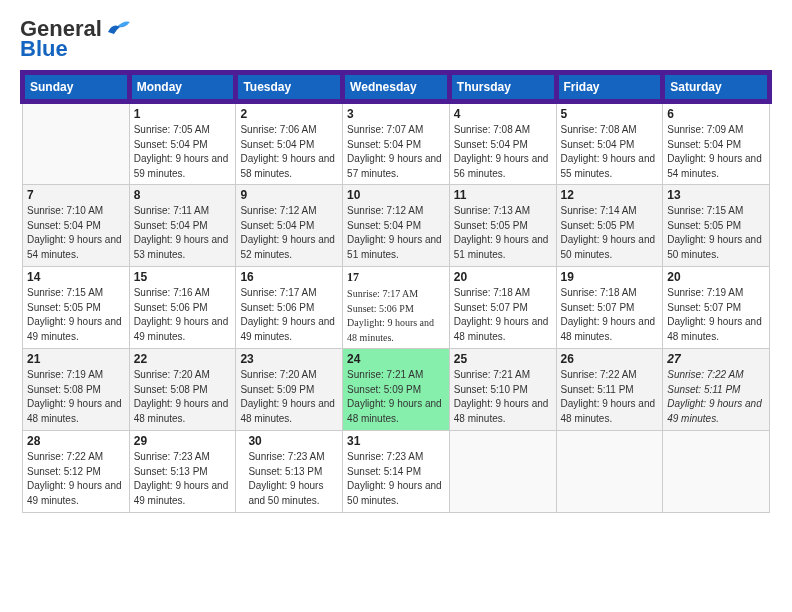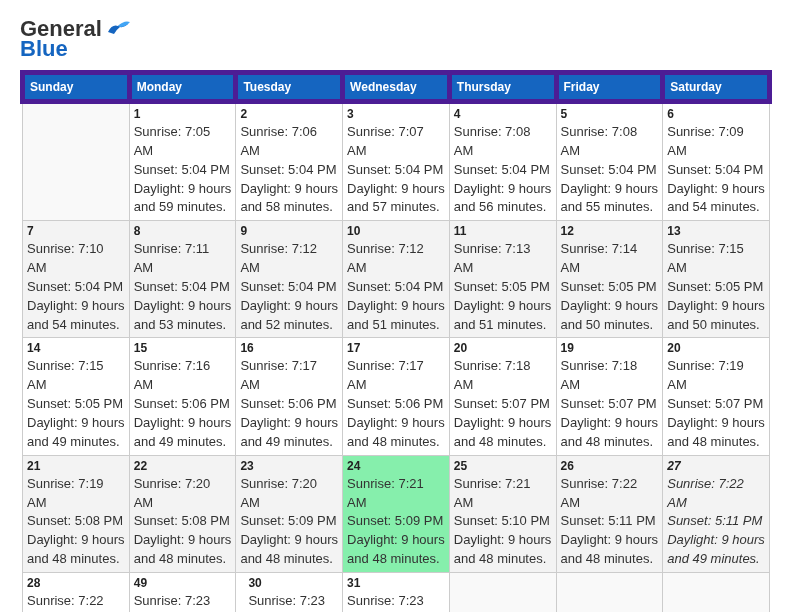--- a/index.html
+++ b/index.html
@@ -80,21 +80,21 @@
       background: #f3f3f3;
     }
     .day-number {
       font-size: 12px;
       font-weight: bold;
       color: #222;
       display: block;
       margin-bottom: 2px;
     }
     .day-info {
-      font-size: 13px;
+      font-size: 10px;
       color: #333;
       line-height: 1.45;
     }
     .logo-wrapper {
       display: flex;
       align-items: center;
       gap: 2px;
     }
     .logo-bird {
       display: inline-block;
@@ -201,21 +201,21 @@
             <div class="day-info">Sunrise: 7:15 AM<br>Sunset: 5:05 PM<br>Daylight: 9 hours and 49 minutes.</div>
           </td>
           <td style="background: rgb(255, 255, 255);">
             <span class="day-number">15</span>
             <div class="day-info">Sunrise: 7:16 AM<br>Sunset: 5:06 PM<br>Daylight: 9 hours and 49 minutes.</div>
           </td>
           <td style="background: rgb(255, 255, 255); margin-top: 35px;">
             <span class="day-number">16</span>
             <div class="day-info">Sunrise: 7:17 AM<br>Sunset: 5:06 PM<br>Daylight: 9 hours and 49 minutes.</div>
           </td>
-          <td style="background: rgb(255, 255, 255);">
+          <td style="background: rgb(255, 255, 255); font-family: Liberation Serif, serif;">
             <span class="day-number">17</span>
             <div class="day-info">Sunrise: 7:17 AM<br>Sunset: 5:06 PM<br>Daylight: 9 hours and 48 minutes.</div>
           </td>
           <td style="background: rgb(255, 255, 255);">
             <span class="day-number">20</span>
             <div class="day-info">Sunrise: 7:18 AM<br>Sunset: 5:07 PM<br>Daylight: 9 hours and 48 minutes.</div>
           </td>
           <td style="background: rgb(255, 255, 255);">
             <span class="day-number">19</span>
             <div class="day-info">Sunrise: 7:18 AM<br>Sunset: 5:07 PM<br>Daylight: 9 hours and 48 minutes.</div>
@@ -254,21 +254,21 @@
             <span class="day-number">27</span>
             <div class="day-info">Sunrise: 7:22 AM<br>Sunset: 5:11 PM<br>Daylight: 9 hours and 49 minutes.</div>
           </td>
         </tr>
         <tr>
           <td style="background: rgb(255, 255, 255);">
             <span class="day-number">28</span>
             <div class="day-info">Sunrise: 7:22 AM<br>Sunset: 5:12 PM<br>Daylight: 9 hours and 49 minutes.</div>
           </td>
           <td style="background: rgb(255, 255, 255);">
-            <span class="day-number">49</span>
+            <span class="day-number">29</span>
             <div class="day-info">Sunrise: 7:23 AM<br>Sunset: 5:13 PM<br>Daylight: 9 hours and 49 minutes.</div>
           </td>
           <td style="background: rgb(255, 255, 255); padding-left: 12px;">
             <span class="day-number">30</span>
             <div class="day-info">Sunrise: 7:23 AM<br>Sunset: 5:13 PM<br>Daylight: 9 hours and 50 minutes.</div>
           </td>
           <td style="background: rgb(255, 255, 255);">
             <span class="day-number">31</span>
             <div class="day-info">Sunrise: 7:23 AM<br>Sunset: 5:14 PM<br>Daylight: 9 hours and 50 minutes.</div>
           </td>

